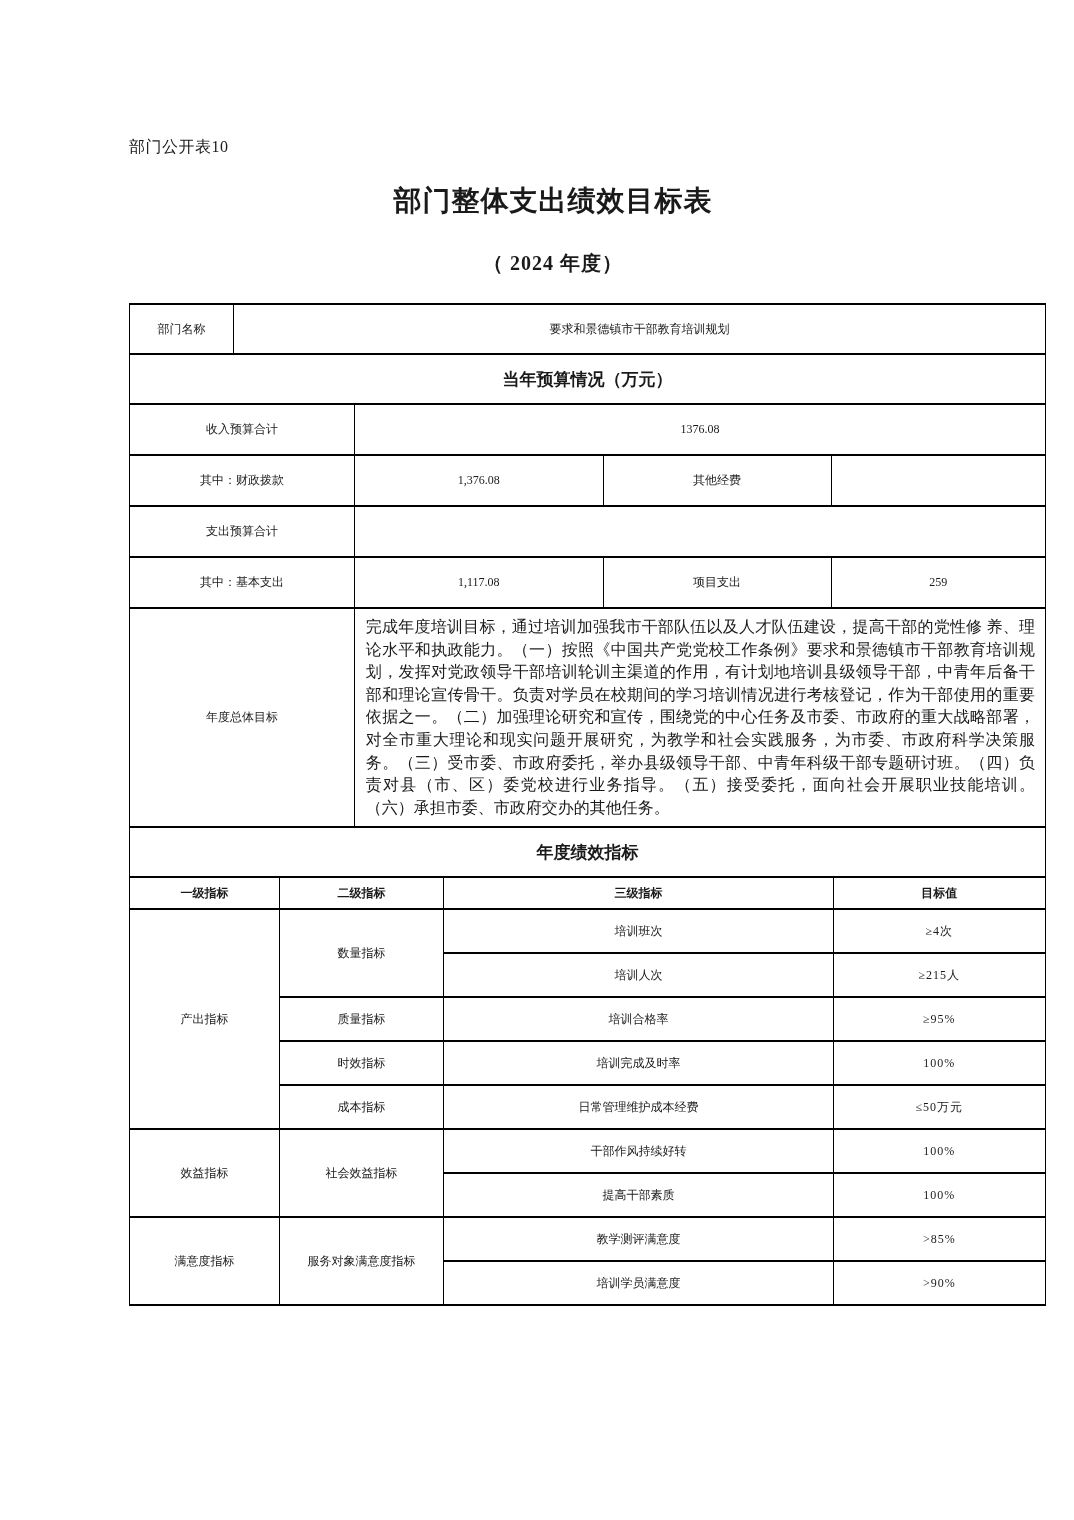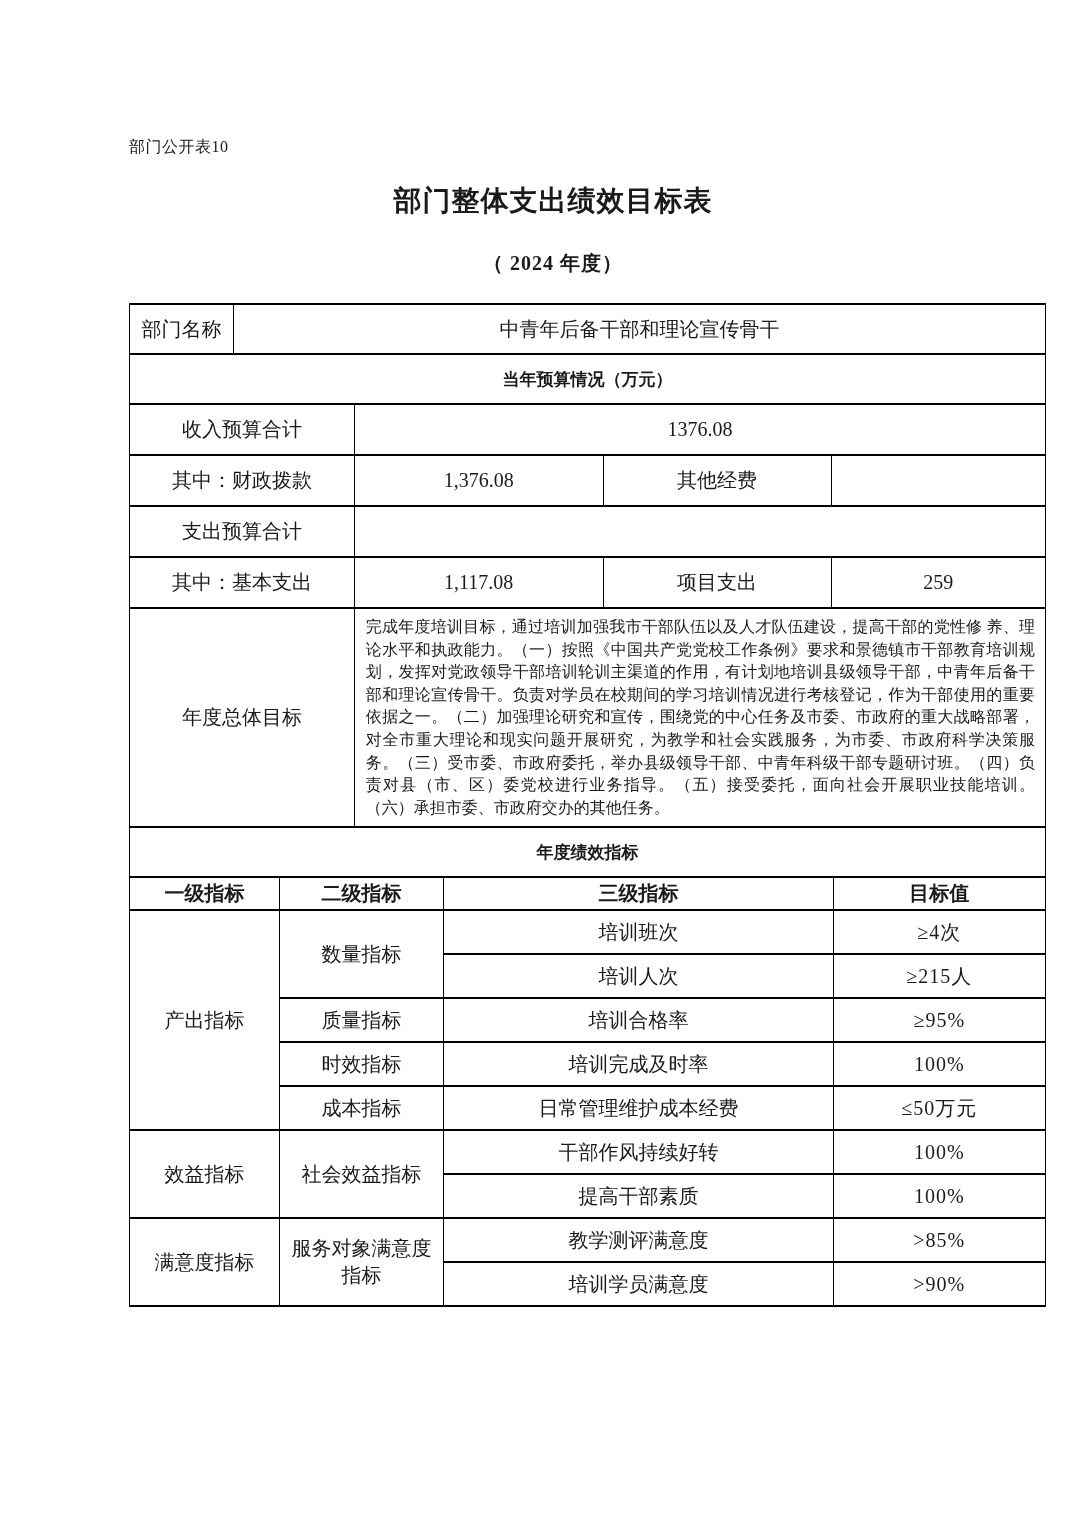--- a/index.html
+++ b/index.html
@@ -45,21 +45,21 @@
     border-collapse: collapse;
     table-layout: fixed;
     width: 917px;
   }
   table + table { margin-top: -2px; }
   td, th {
     border-left: 1px solid #000;
     border-right: 1px solid #000;
     border-top: 2px solid #000;
     border-bottom: 2px solid #000;
-    font-size: 20px;
+    font-size: 12px;
     font-weight: normal;
     text-align: center;
     vertical-align: middle;
     padding: 2px 6px;
     overflow: hidden;
   }
   .section-title td {
     font-weight: bold;
     height: 50px;
     font-size: 17px;
@@ -94,21 +94,21 @@
     <div class="tables">
 
       <table>
         <colgroup>
             <col style="width:100px">
             <col style="width:780px">
           </colgroup>
         <tbody>
             <tr class="dept-row">
           <td>部门名称</td>
-          <td>中青年后备干部和理论宣传骨干</td>
+          <td>要求和景德镇市干部教育培训规划</td>
         </tr>
       </tbody>
         </table>
 
       <table>
         <tbody>
             <tr class="section-title">
           <td>当年预算情况（万元）</td>
         </tr>
       </tbody>

